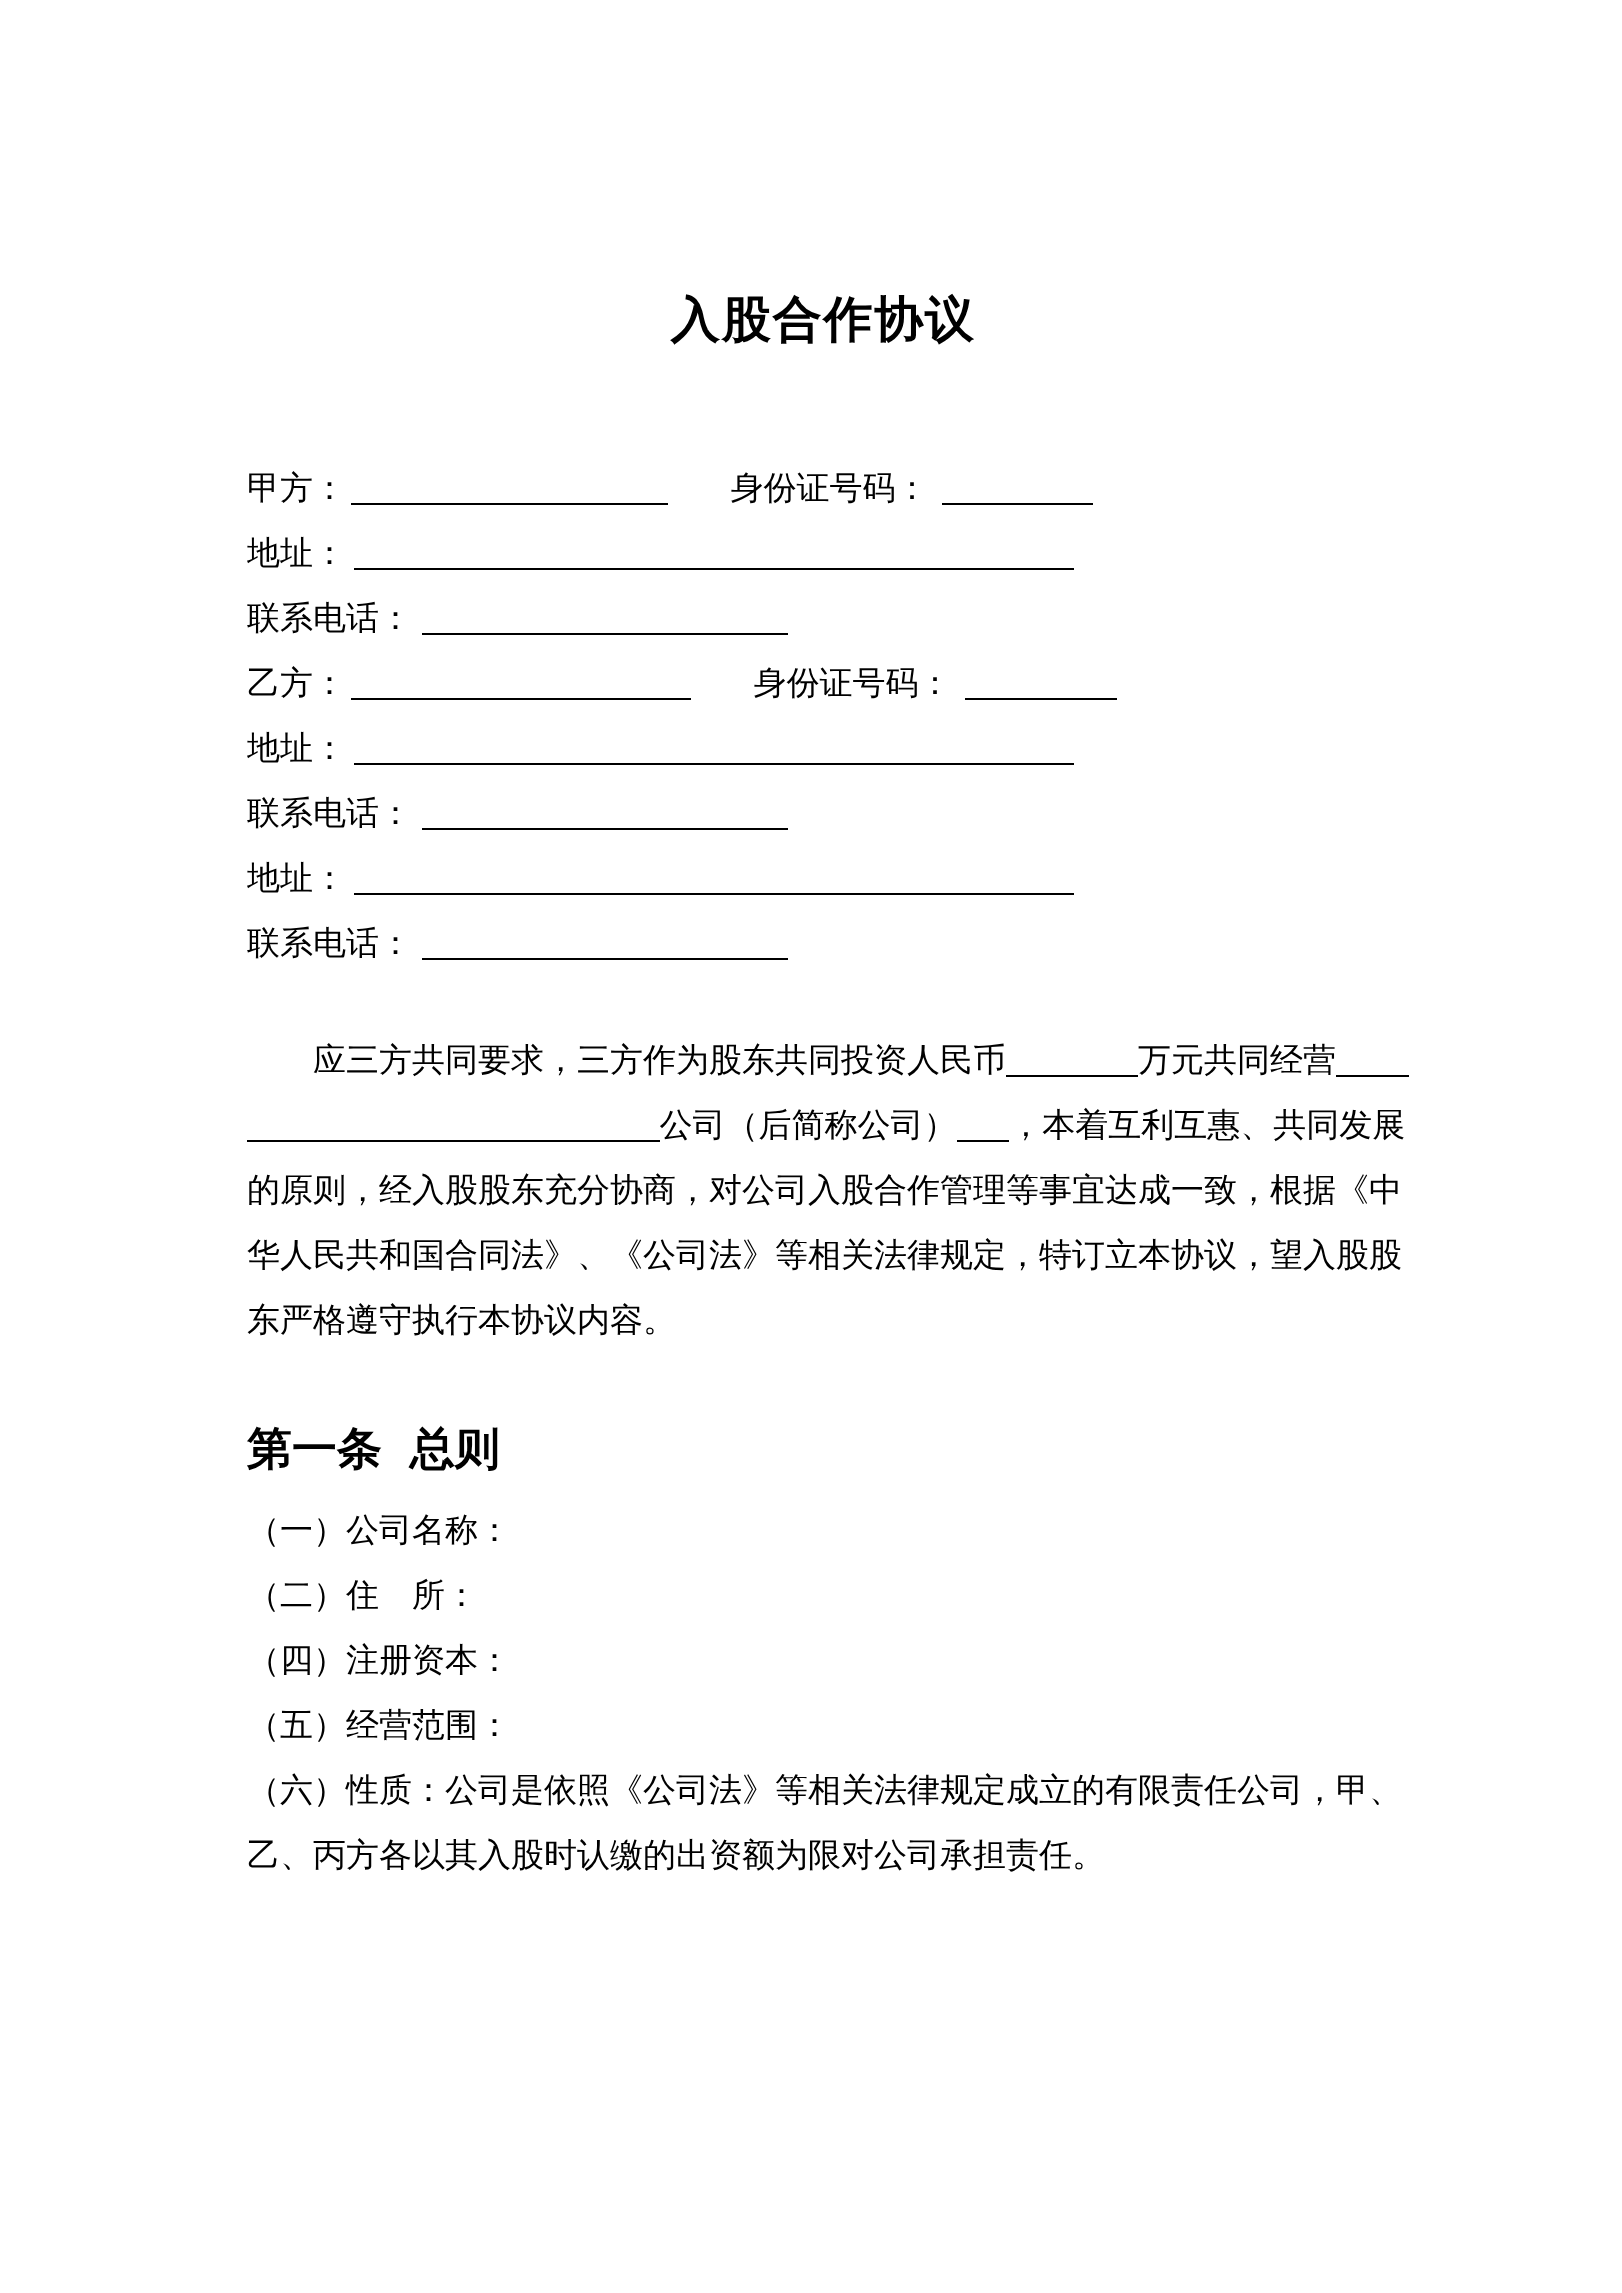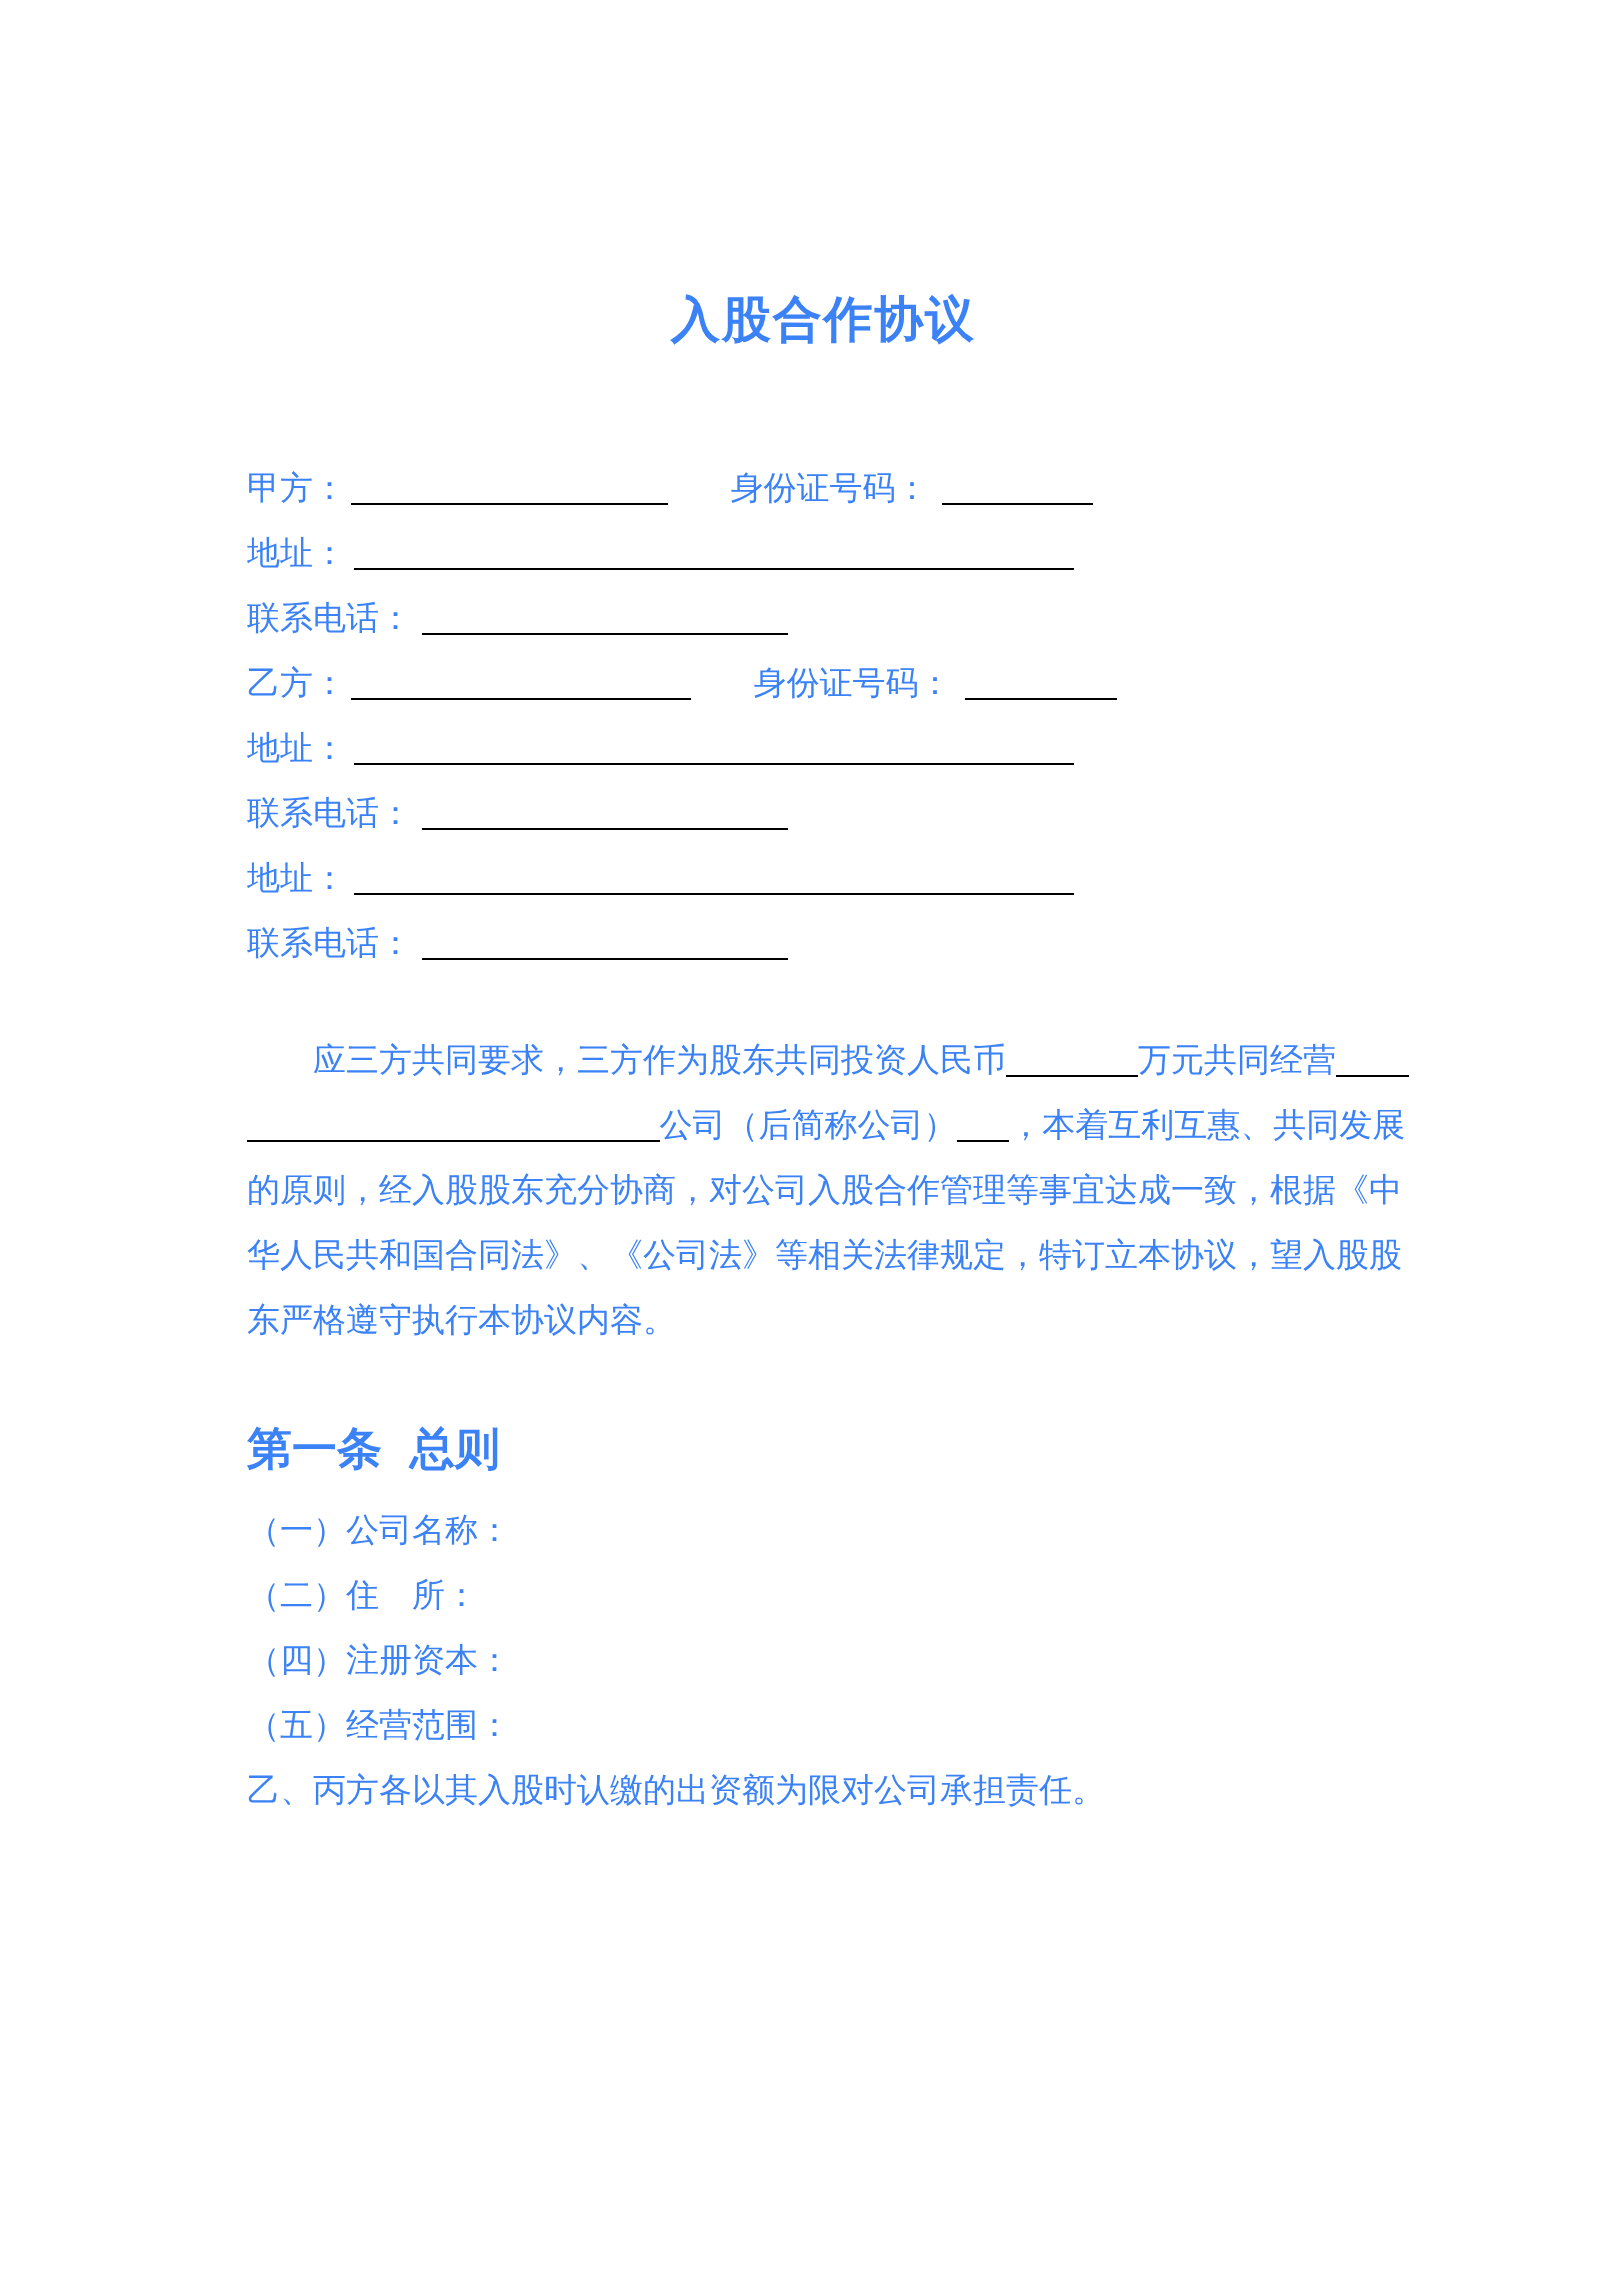--- a/index.html
+++ b/index.html
@@ -2,21 +2,21 @@
 <html style="font-size:14.5px"><head>
 <meta charset="utf-8">
 <style>
   html, body { margin: 0; padding: 0; background: #888; }
   .page {
     position: relative;
     width: 1623px;
     height: 2294px;
     margin: 0 auto;
     background: #ffffff;
-    color: #3b82f6;
+    color: #000000;
     font-family: "Liberation Serif", "DejaVu Serif", serif;
     font-size: 33px;
     overflow: hidden;
   }
   .content {
     padding-left: 247px;
     width: 1153px;
   }
   .doc-title {
     margin: 0;
@@ -124,18 +124,19 @@
       <div class="para-line">东严格遵守执行本协议内容。</div>
     </div>
 
     <h2 class="section-heading">第一条 总则</h2>
 
     <div class="items">
       <div class="item-line">（一）公司名称：</div>
       <div class="item-line">（二）住　所：</div>
       <div class="item-line">（四）注册资本：</div>
       <div class="item-line">（五）经营范围：</div>
+      <div class="item-line">（六）性质：公司是依照《公司法》等相关法律规定成立的有限责任公司，甲、</div>
       <div class="item-line">乙、丙方各以其入股时认缴的出资额为限对公司承担责任。</div>
     </div>
 
   </div>
 </div>
 
 
 </body></html>

